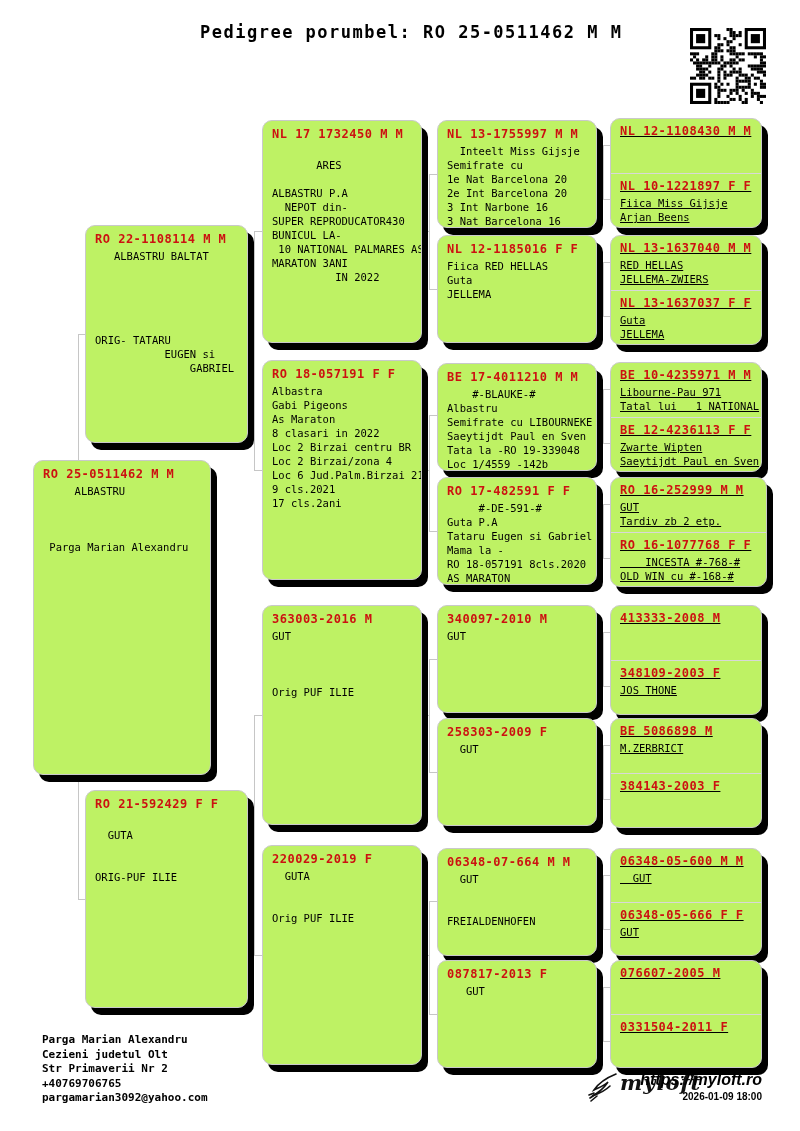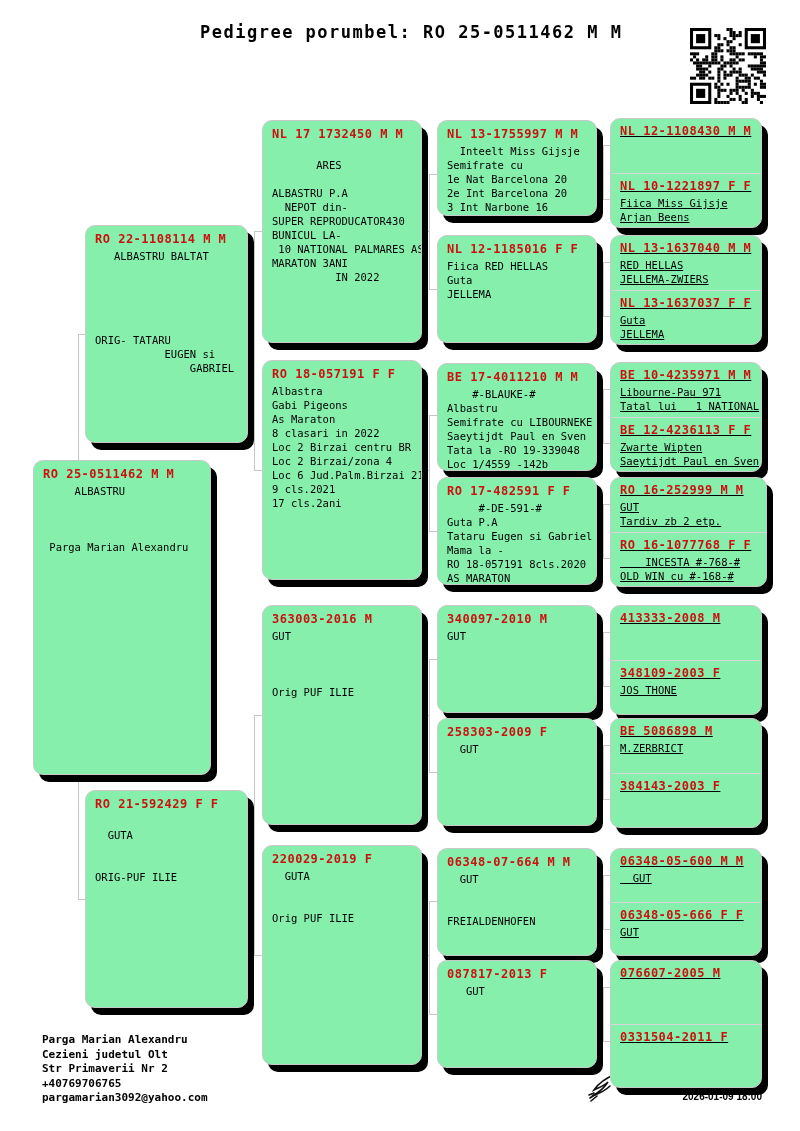--- a/index.html
+++ b/index.html
@@ -2,21 +2,21 @@
 <html><head>
 <meta charset="utf-8">
 <style>
   html,body{margin:0;padding:0;background:#fff;}
   .page{position:relative;width:800px;height:1131px;background:#fff;overflow:hidden;
         font-family:"DejaVu Sans Mono",monospace;}
   .title{position:absolute;left:200px;top:22px;margin:0;
          font:bold 17px "DejaVu Sans Mono",monospace;letter-spacing:1.5px;color:#000;text-align:center;}
   .qr{position:absolute;left:690px;top:28px;width:76px;height:76px;}
   .seg{position:absolute;background:#c6c6c6;z-index:1;}
-  .pbox{position:absolute;background:#86efac;border:1px solid #c9c9c9;border-radius:10px;
+  .pbox{position:absolute;background:#bef264;border:1px solid #c9c9c9;border-radius:10px;
         box-shadow:6px 7px 0 0 #000;padding:6px 9px;box-sizing:border-box;overflow:hidden;z-index:2;}
   .ring{font:bold 12px "DejaVu Sans Mono",monospace;color:#cc1111;letter-spacing:.5px;
         white-space:pre;margin-bottom:3px;}
   .notes{font:10.5px "DejaVu Sans Mono",monospace;line-height:14px;color:#000;white-space:pre;}
   .pair{padding:0;}
   .sub{height:50%;box-sizing:border-box;padding:5px 9px;overflow:hidden;text-decoration:underline;}
   .sub2{border-top:1px solid #d8d8d8;}
   .owner{position:absolute;left:42px;top:1033px;
          font:bold 11px "DejaVu Sans Mono",monospace;line-height:14.5px;white-space:pre;color:#000;}
   .bird{position:absolute;left:586px;top:1068px;width:34px;height:34px;}
@@ -376,21 +376,21 @@
 Orig PUF ILIE</div>
   </div>
   <div class="pbox" style="left:262px;top:845px;width:160px;height:220px">
     <div class="ring">220029-2019 F</div>
     <div class="notes">  GUTA
 
 
 Orig PUF ILIE</div>
   </div>
 
-  <div class="pbox" style="left:437px;top:120px;width:160px;height:96px">
+  <div class="pbox" style="left:437px;top:120px;width:160px;height:108px">
     <div class="ring">NL 13-1755997 M M</div>
     <div class="notes">  Inteelt Miss Gijsje
 Semifrate cu
 1e Nat Barcelona 20
 2e Int Barcelona 20
 3 Int Narbone 16
 3 Nat Barcelona 16</div>
   </div>
   <div class="pbox" style="left:437px;top:235px;width:160px;height:108px">
     <div class="ring">NL 12-1185016 F F</div>
@@ -505,21 +505,21 @@
   <div class="pbox pair" style="left:610px;top:848px;width:152px;height:108px">
     <div class="sub">
       <div class="ring">06348-05-600 M M</div>
       <div class="notes">  GUT</div>
     </div>
     <div class="sub sub2">
       <div class="ring">06348-05-666 F F</div>
       <div class="notes">GUT</div>
     </div>
   </div>
-  <div class="pbox pair" style="left:610px;top:960px;width:152px;height:128px">
+  <div class="pbox pair" style="left:610px;top:960px;width:152px;height:108px">
     <div class="sub">
       <div class="ring">076607-2005 M</div>
       <div class="notes"></div>
     </div>
     <div class="sub sub2">
       <div class="ring">0331504-2011 F</div>
       <div class="notes"></div>
     </div>
   </div>
 

